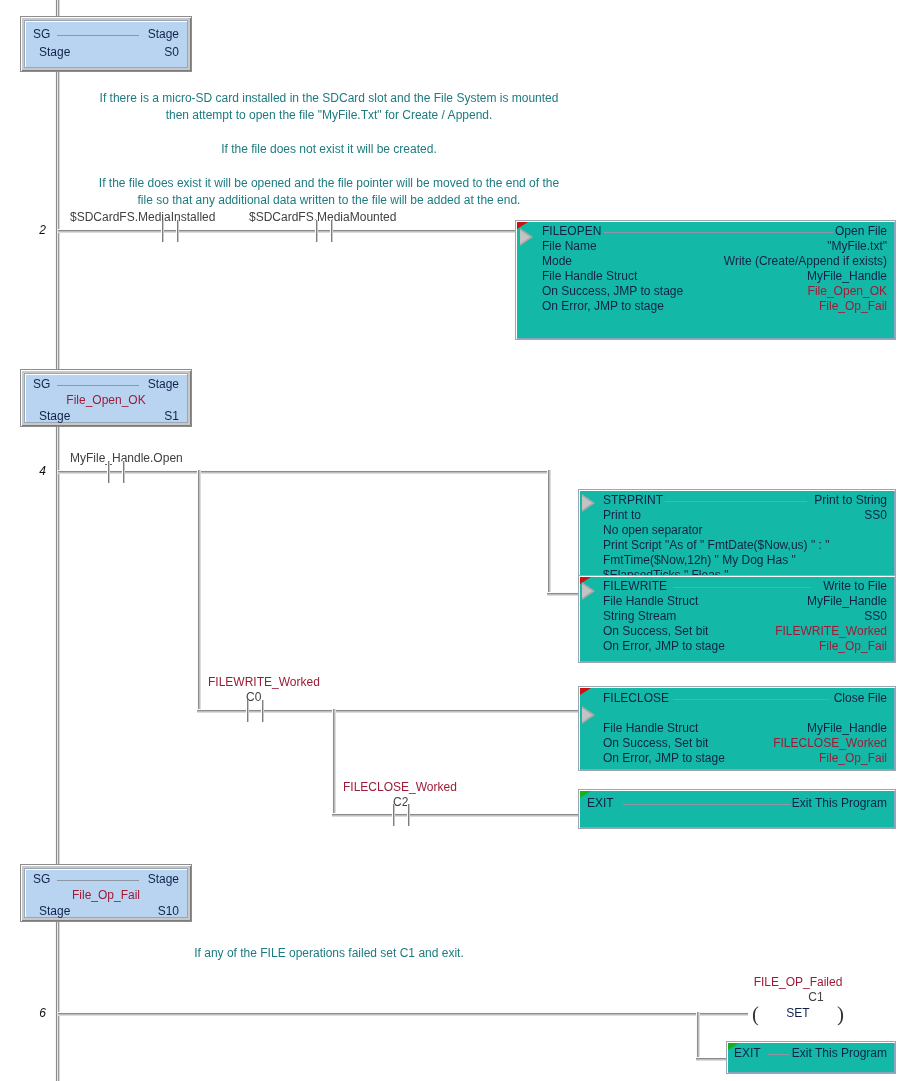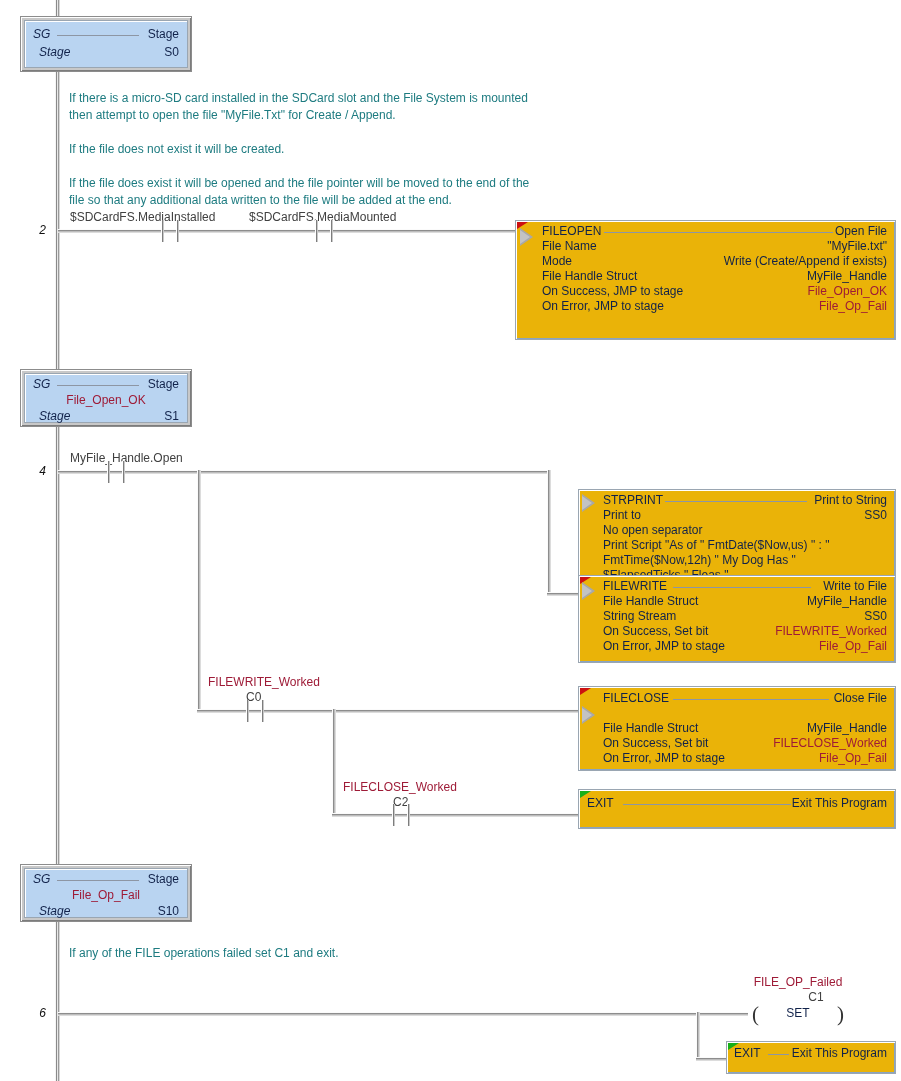--- a/index.html
+++ b/index.html
@@ -79,26 +79,27 @@
   .lbl.red{ color:#9e1b37; }
   .lbl.ctr{ text-align:center; }
 
   
   .comment{
     position:absolute;
     font-size:12px;
     color:#1d7b80;
     line-height:17px;
     white-space:pre-line;
+    text-align:center;
   }
 
   
   .ibox{
     position:absolute;
-    background:#eab308;
+    background:#14b8a6;
     border:1px solid #9aa6b2;
     box-shadow:inset 1px 1px 0 #ffffff, inset -1px -1px 0 #89a4c2;
     box-sizing:border-box;
     overflow:hidden;
   }
   .ibox .inner{
     position:absolute;
     left:0;right:0;top:0;bottom:0;
     padding:3px 8px 3px 26px;
   }
@@ -167,21 +168,21 @@
     box-shadow:inset 1px 1px 0 #ffffff;
     box-sizing:border-box;
   }
   .stagebox .srow{
     position:absolute;
     left:8px;right:8px;
     height:15px; line-height:15px;
     font-size:12px; color:#11224a;
     white-space:nowrap;
   }
-  .stagebox .srow .k{ position:absolute; left:0;font-style:italic; }
+  .stagebox .srow .k{ position:absolute; left:0; }
   .stagebox .srow .v{ position:absolute; right:0; }
   .stagebox .srow .rule{
     position:absolute; height:1px; background:#8d96a4; top:8px;
   }
   .stagebox .srow.mid{
     text-align:center; color:#9e1b37;
   }
   .stagebox .srow.mid span{ display:block; text-align:center; }
 </style>
 </head>

